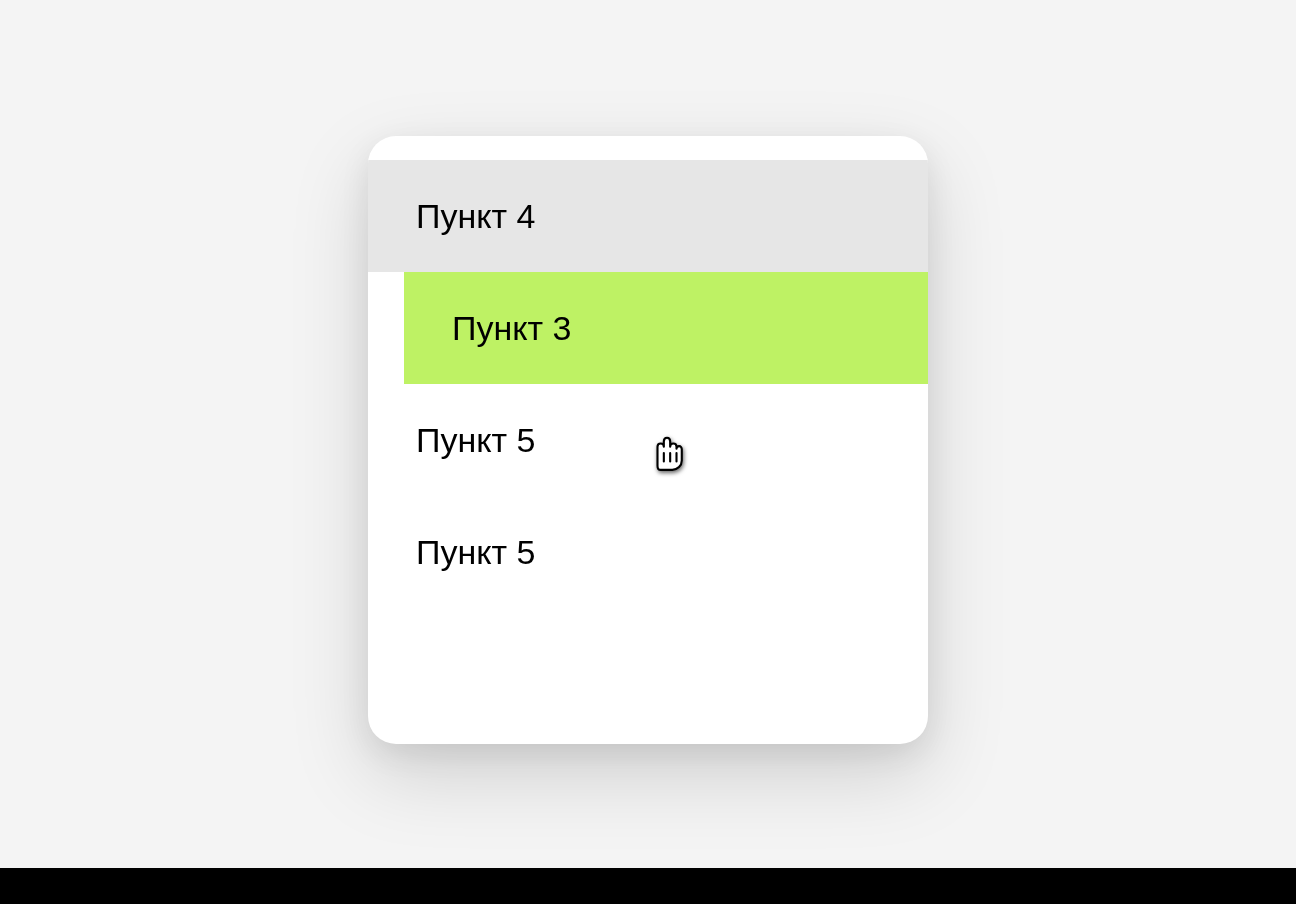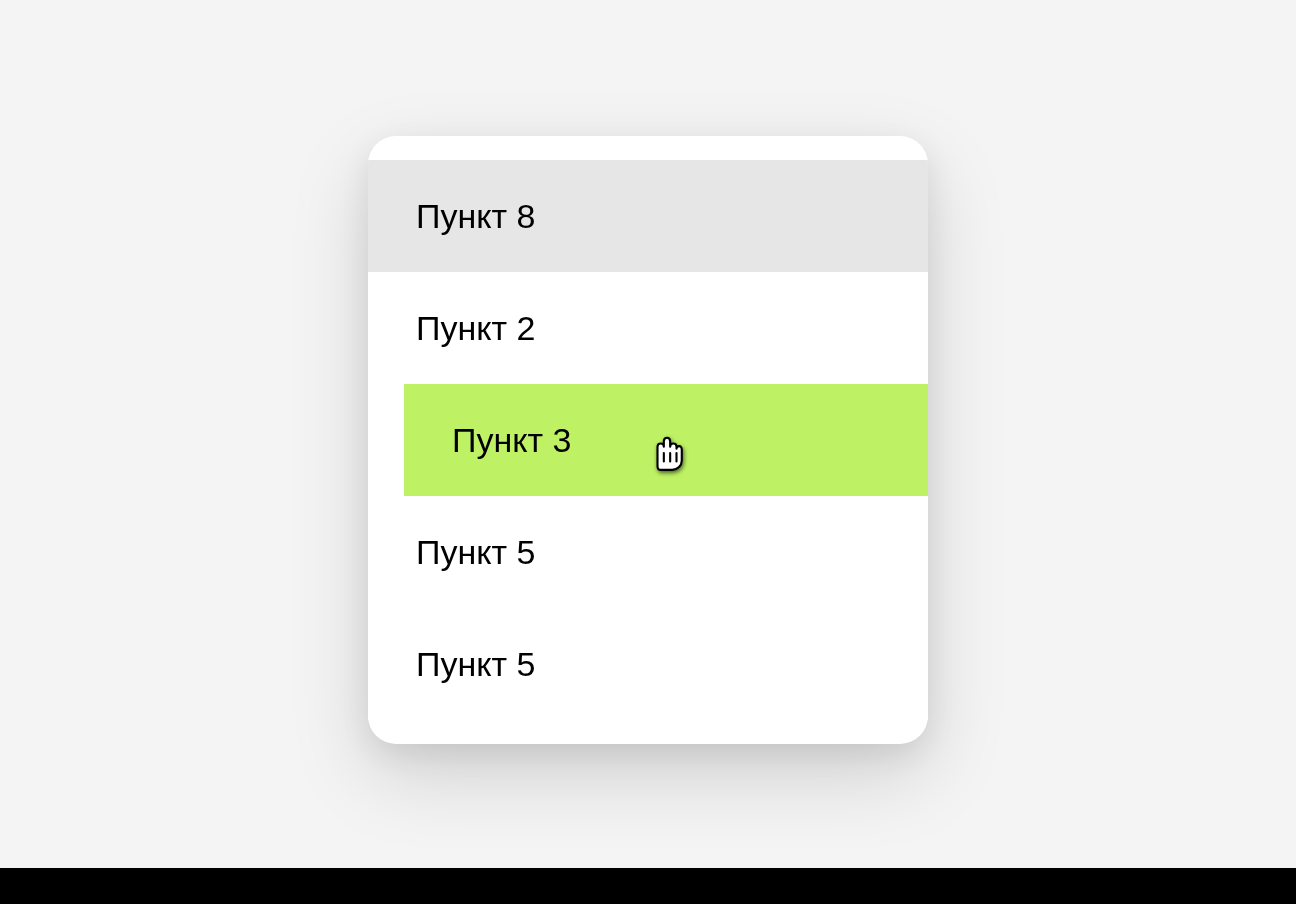--- a/index.html
+++ b/index.html
@@ -81,24 +81,21 @@
   }
 </style>
 </head>
 <body>
 
 <div class="stage">
 
   <div class="card">
     <ul class="list">
       <li class="item selected">
-        <span>Пункт 8</span>
-      </li>
-      <li class="item">
-        <span>Пункт 2</span>
+        <span>Пункт 4</span>
       </li>
       <li class="item hovered">
         <span>Пункт 3</span>
       </li>
       <li class="item">
         <span>Пункт 5</span>
       </li>
       <li class="item">
         <span>Пункт 5</span>
       </li>

